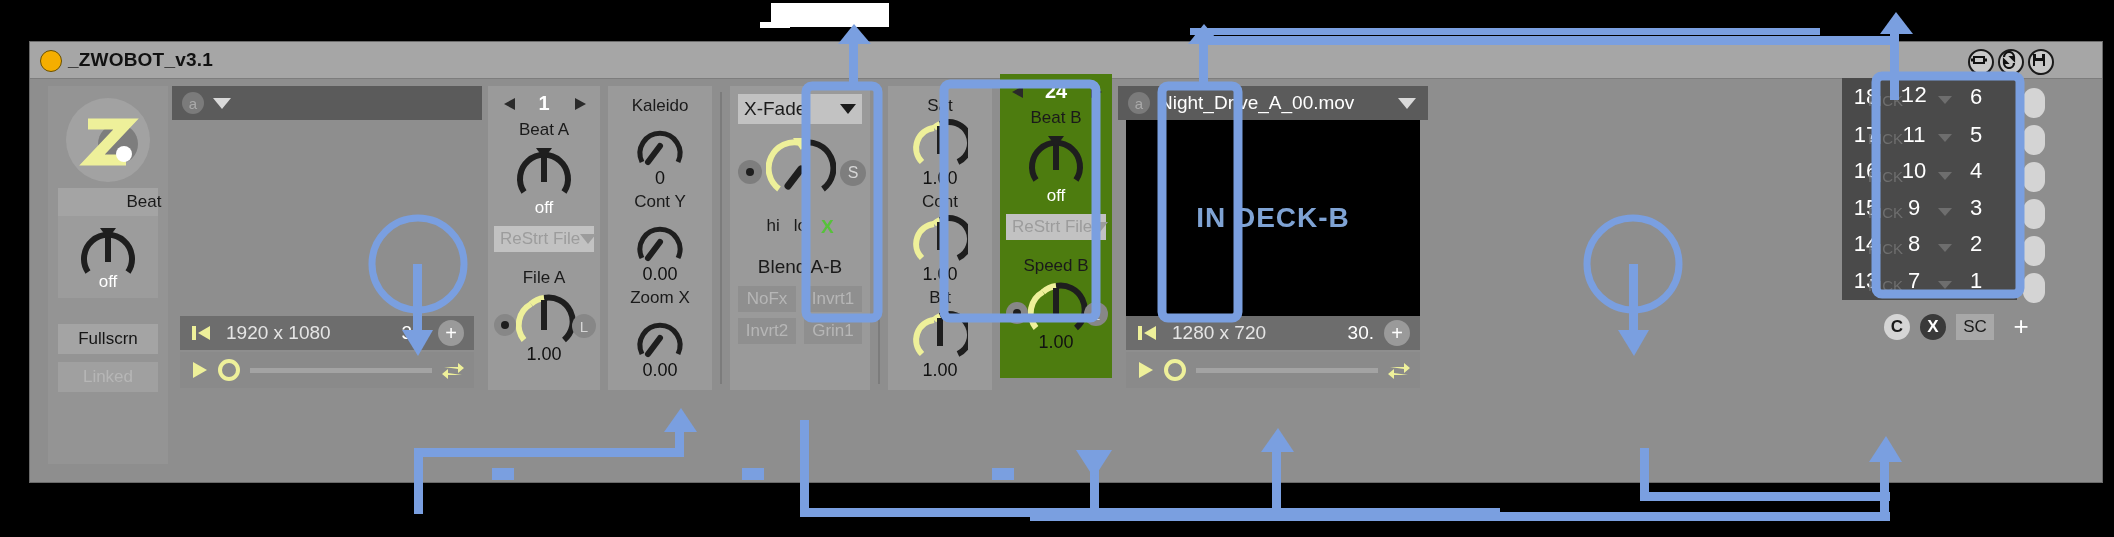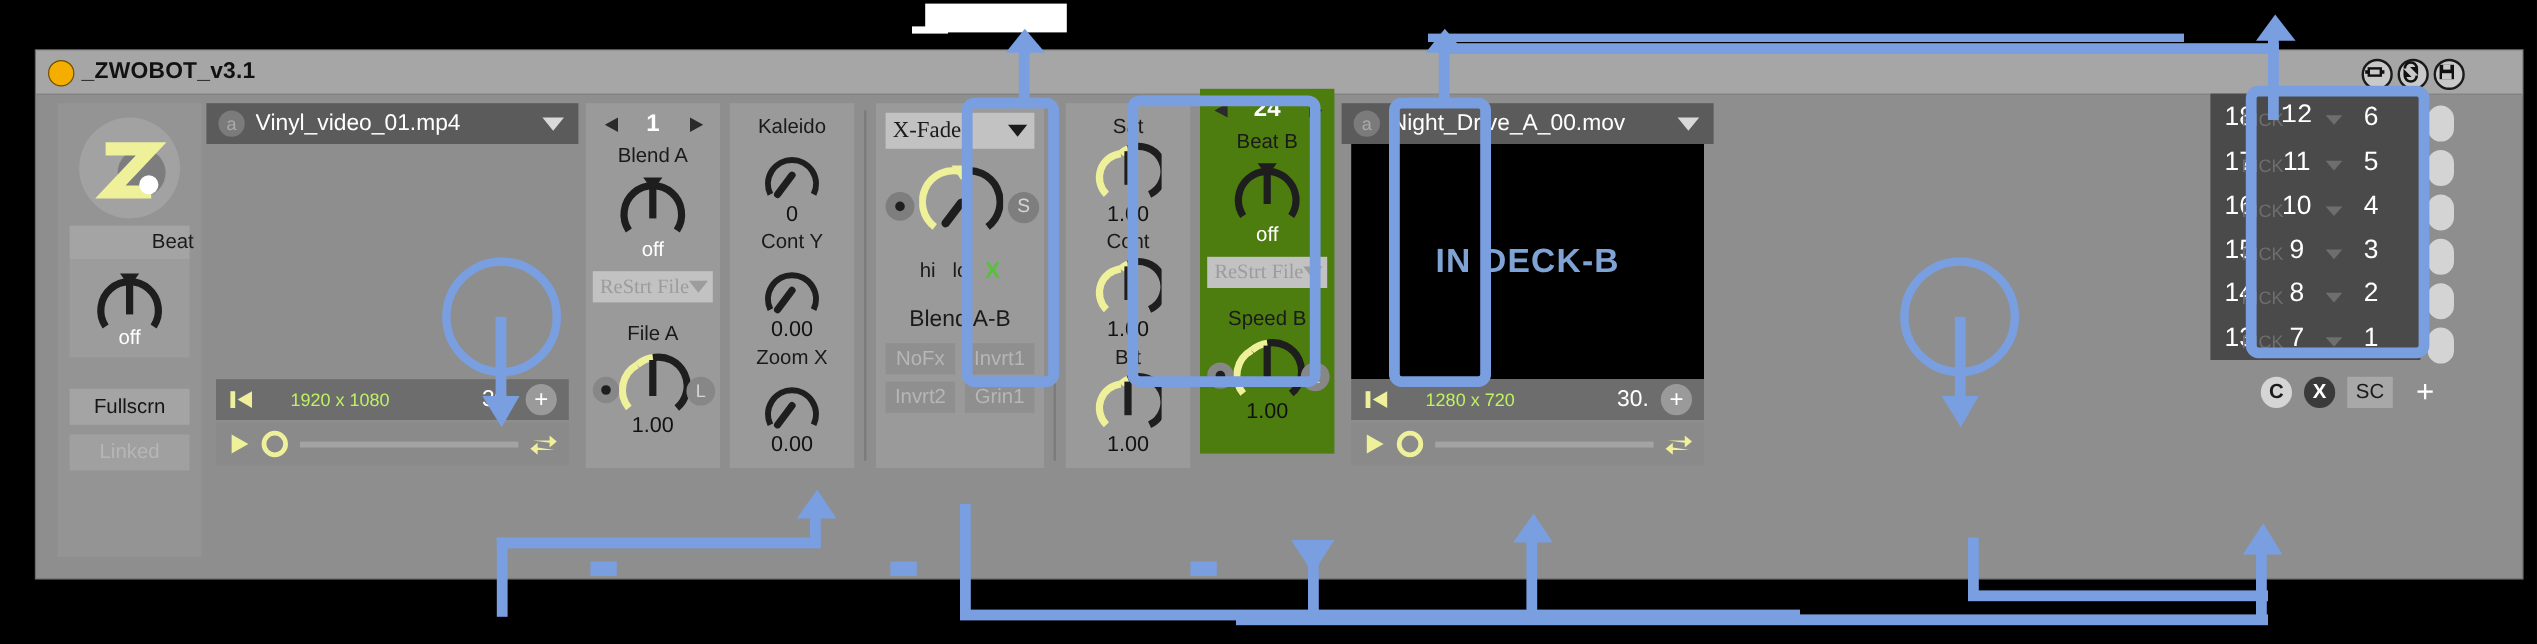--- a/index.html
+++ b/index.html
@@ -23,36 +23,36 @@
   
   .knob{position:absolute;}
   .knob svg{display:block;}
 
   
   .btn{position:absolute;background:#8a8a8a;color:#151515;font-size:17px;display:flex;align-items:center;justify-content:center;white-space:nowrap;}
   .btn.dim{color:#b6b6b6;}
 
   
   .dd{position:absolute;background:#c2c2c2;display:flex;align-items:center;padding:0 6px;box-sizing:border-box;}
-  .dd .t{font-size:17px;color:#1b1b1b;flex:1;white-space:nowrap;font-family:Liberation Serif, serif;}
+  .dd .t{font-size:17px;color:#1b1b1b;flex:1;white-space:nowrap;}
   .dd .ar{width:0;height:0;border-left:8px solid transparent;border-right:8px solid transparent;border-top:10px solid #1b1b1b;}
   .dd.ghost .t{color:#9c9c9c;}
   .dd.ghost .ar{border-top-color:#9c9c9c;}
 
   
   .deck{position:absolute;background:#8e8e8e;}
   .deck-head{position:absolute;left:0;top:0;height:34px;background:#5b5b5b;display:flex;align-items:center;}
   .deck-head .abadge{width:22px;height:22px;border-radius:50%;background:#7b7b7b;color:#aaa;font-size:15px;
       display:flex;align-items:center;justify-content:center;margin:0 9px 0 10px;}
   .deck-head .fname{color:#fff;font-size:19px;flex:1;white-space:nowrap;overflow:hidden;}
   .deck-head .ar{width:0;height:0;border-left:9px solid transparent;border-right:9px solid transparent;border-top:11px solid #d9d9d9;margin-right:12px;}
   .deck-screen{position:absolute;background:#000;display:flex;align-items:center;justify-content:center;}
   .deck-screen span{color:#7fa3d4;font-size:28px;font-weight:bold;letter-spacing:1px;}
   .deck-info{position:absolute;height:34px;background:#6d6d6d;display:flex;align-items:center;}
-  .deck-info .res{color:#bef264;font-size:15px;margin-left:30px;}
+  .deck-info .res{color:#e5e5e5;font-size:19px;margin-left:14px;}
   .deck-info .fps{color:#fff;font-size:19px;margin-left:auto;}
   .deck-info .plus{width:26px;height:26px;border-radius:50%;background:#9a9a9a;color:#fff;font-size:20px;
      display:flex;align-items:center;justify-content:center;margin:0 10px 0 10px;}
   .deck-trans{position:absolute;height:36px;background:#8a8a8a;display:flex;align-items:center;}
 
   
   #grid{position:absolute;background:#4a4a4a;}
   .gcell{position:absolute;color:#fff;font-size:22px;text-align:center;}
   .gpick{position:absolute;font-size:15px;color:#6e6e6e;}
   .gpickar{position:absolute;width:0;height:0;border-left:7px solid transparent;border-right:7px solid transparent;border-top:8px solid #6e6e6e;}
@@ -124,21 +124,20 @@
         <div class="lbl w" style="left:0;top:56px;width:100px;">off</div>
       </div>
 
       <div class="btn" style="left:10px;top:238px;width:100px;height:30px;background:#a4a4a4;">Fullscrn</div>
       <div class="btn dim" style="left:10px;top:276px;width:100px;height:30px;background:#a0a0a0;">Linked</div>
     </div>
 
     <div class="deck" style="left:142px;top:44px;width:310px;height:304px;background:#8e8e8e;">
       <div class="deck-head" style="width:310px;">
         <div class="abadge">a</div>
-        <div class="fname">Vinyl_video_01.mp4</div>
         <div class="ar"></div>
       </div>
       <div class="deck-info" style="left:8px;top:230px;width:294px;">
         <svg width="22" height="20" viewBox="0 0 22 20" style="margin-left:10px;">
             <rect x="2" y="3" width="4" height="14" fill="#eef09a"></rect>
             <polygon points="20,3 20,17 8,10" fill="#eef09a"></polygon>
           </svg>
         <div class="res">1920 x 1080</div>
         <div class="fps">30.</div>
         <div class="plus">+</div>
@@ -161,21 +160,21 @@
     <div class="panel" style="left:458px;top:44px;width:112px;height:304px;background:#9a9a9a;">
       <div style="position:absolute;left:0;top:6px;width:112px;height:24px;">
         <svg width="16" height="16" viewBox="0 0 16 16" style="position:absolute;left:14px;top:4px;">
             <polygon points="13,2 13,14 2,8" fill="#2a2a2a"></polygon>
           </svg>
         <div class="val" style="left:0;top:0;width:112px;font-weight:bold;color:#fff;font-size:20px;">1</div>
         <svg width="16" height="16" viewBox="0 0 16 16" style="position:absolute;left:84px;top:4px;">
             <polygon points="3,2 3,14 14,8" fill="#2a2a2a"></polygon>
           </svg>
       </div>
-      <div class="lbl" style="left:0;top:34px;width:112px;">Blend A</div>
+      <div class="lbl" style="left:0;top:34px;width:112px;">Beat A</div>
       <div class="knob" style="left:24px;top:56px;">
         <svg width="64" height="62" viewBox="0 0 64 62">
           <path d="M12 50 A24 24 0 1 1 52 50" fill="none" stroke="#1e1e1e" stroke-width="6"></path>
           <rect x="29" y="12" width="6" height="28" fill="#1e1e1e"></rect>
           <polygon points="24,6 40,6 32,17" fill="#1e1e1e"></polygon>
         </svg>
       </div>
       <div class="lbl w" style="left:0;top:112px;width:112px;">off</div>
       <div class="dd ghost" style="left:6px;top:140px;width:100px;height:26px;">
         <div class="t">ReStrt File</div>

